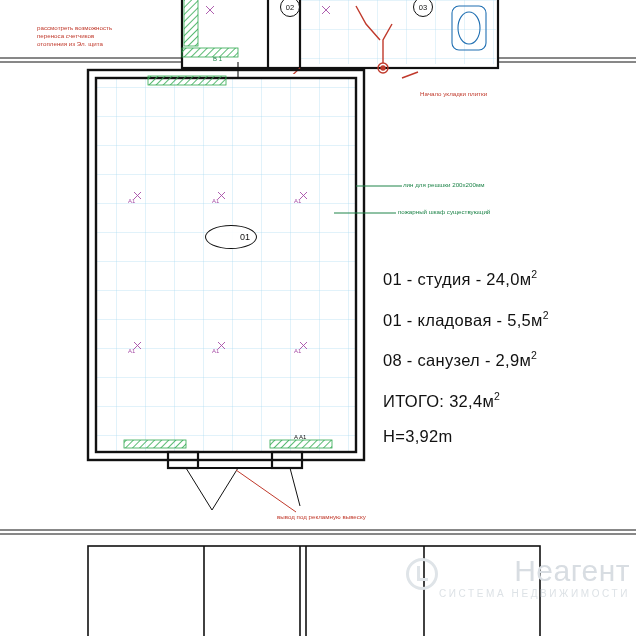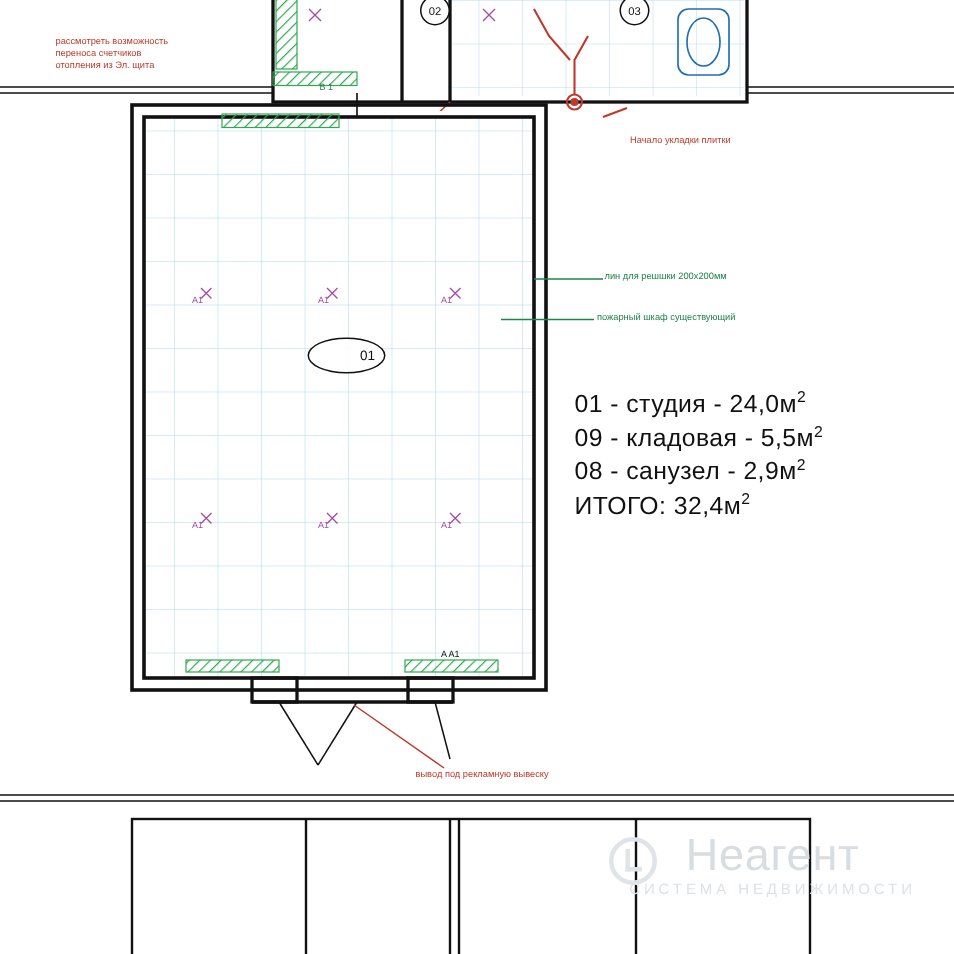--- a/index.html
+++ b/index.html
@@ -25,21 +25,21 @@
   }
 
   
   #legend {
     position: absolute;
     left: 383px;
     top: 256px;
     width: 235px;
     color: #111111;
     font-size: 16.5px;
-    line-height: 18px;
+    line-height: 36px;
     letter-spacing: .3px;
   }
   #legend .lrow { white-space: nowrap; }
   #legend sup { font-size: 10.5px; vertical-align: super; }
 
   
   .note {
     position: absolute;
     color: #c0392b;
     font-size: 6.2px;
@@ -63,21 +63,21 @@
     background: rgba(255,255,255,.9);
   }
   .bubble.small { width: 18px; height: 18px; font-size: 7.5px; }
 
   
   #watermark {
     position: absolute;
     left: 400px;
     top: 556px;
     width: 230px;
-    text-align: center;
+    text-align: right;
     pointer-events: none;
     user-select: none;
   }
   #wm-main {
     font-size: 30px;
     color: #d8dde2;
     letter-spacing: .5px;
     line-height: 30px;
   }
   #wm-sub {
@@ -250,27 +250,30 @@
   <div class="note" style="left:420px; top:90px; width:120px;">Начало укладки плитки</div>
   <div class="note green" style="left:403px; top:181px; width:130px;">лин для решшки 200х200мм</div>
   <div class="note green" style="left:398px; top:208px; width:140px;">пожарный шкаф существующий</div>
   <div class="note" style="left:277px; top:513px; width:140px;">вывод под рекламную вывеску</div>
 
   <div id="legend">
     <div class="lrow">
       <span>01 - студия - 24,0м</span><sup>2</sup>
     </div>
     <div class="lrow">
-      <span>09 - кладовая - 5,5м</span><sup>2</sup>
+      <span>01 - кладовая - 5,5м</span><sup>2</sup>
     </div>
     <div class="lrow">
       <span>08 - санузел - 2,9м</span><sup>2</sup>
     </div>
     <div class="lrow">
       <span>ИТОГО: 32,4м</span><sup>2</sup>
+    </div>
+    <div class="lrow">
+      <span>H=3,92m</span>
     </div>
   </div>
 
   <div id="watermark">
     <div id="wm-logo"></div>
     <div id="wm-main">Неагент</div>
     <div id="wm-sub">СИСТЕМА НЕДВИЖИМОСТИ</div>
   </div>
 
 </div>

